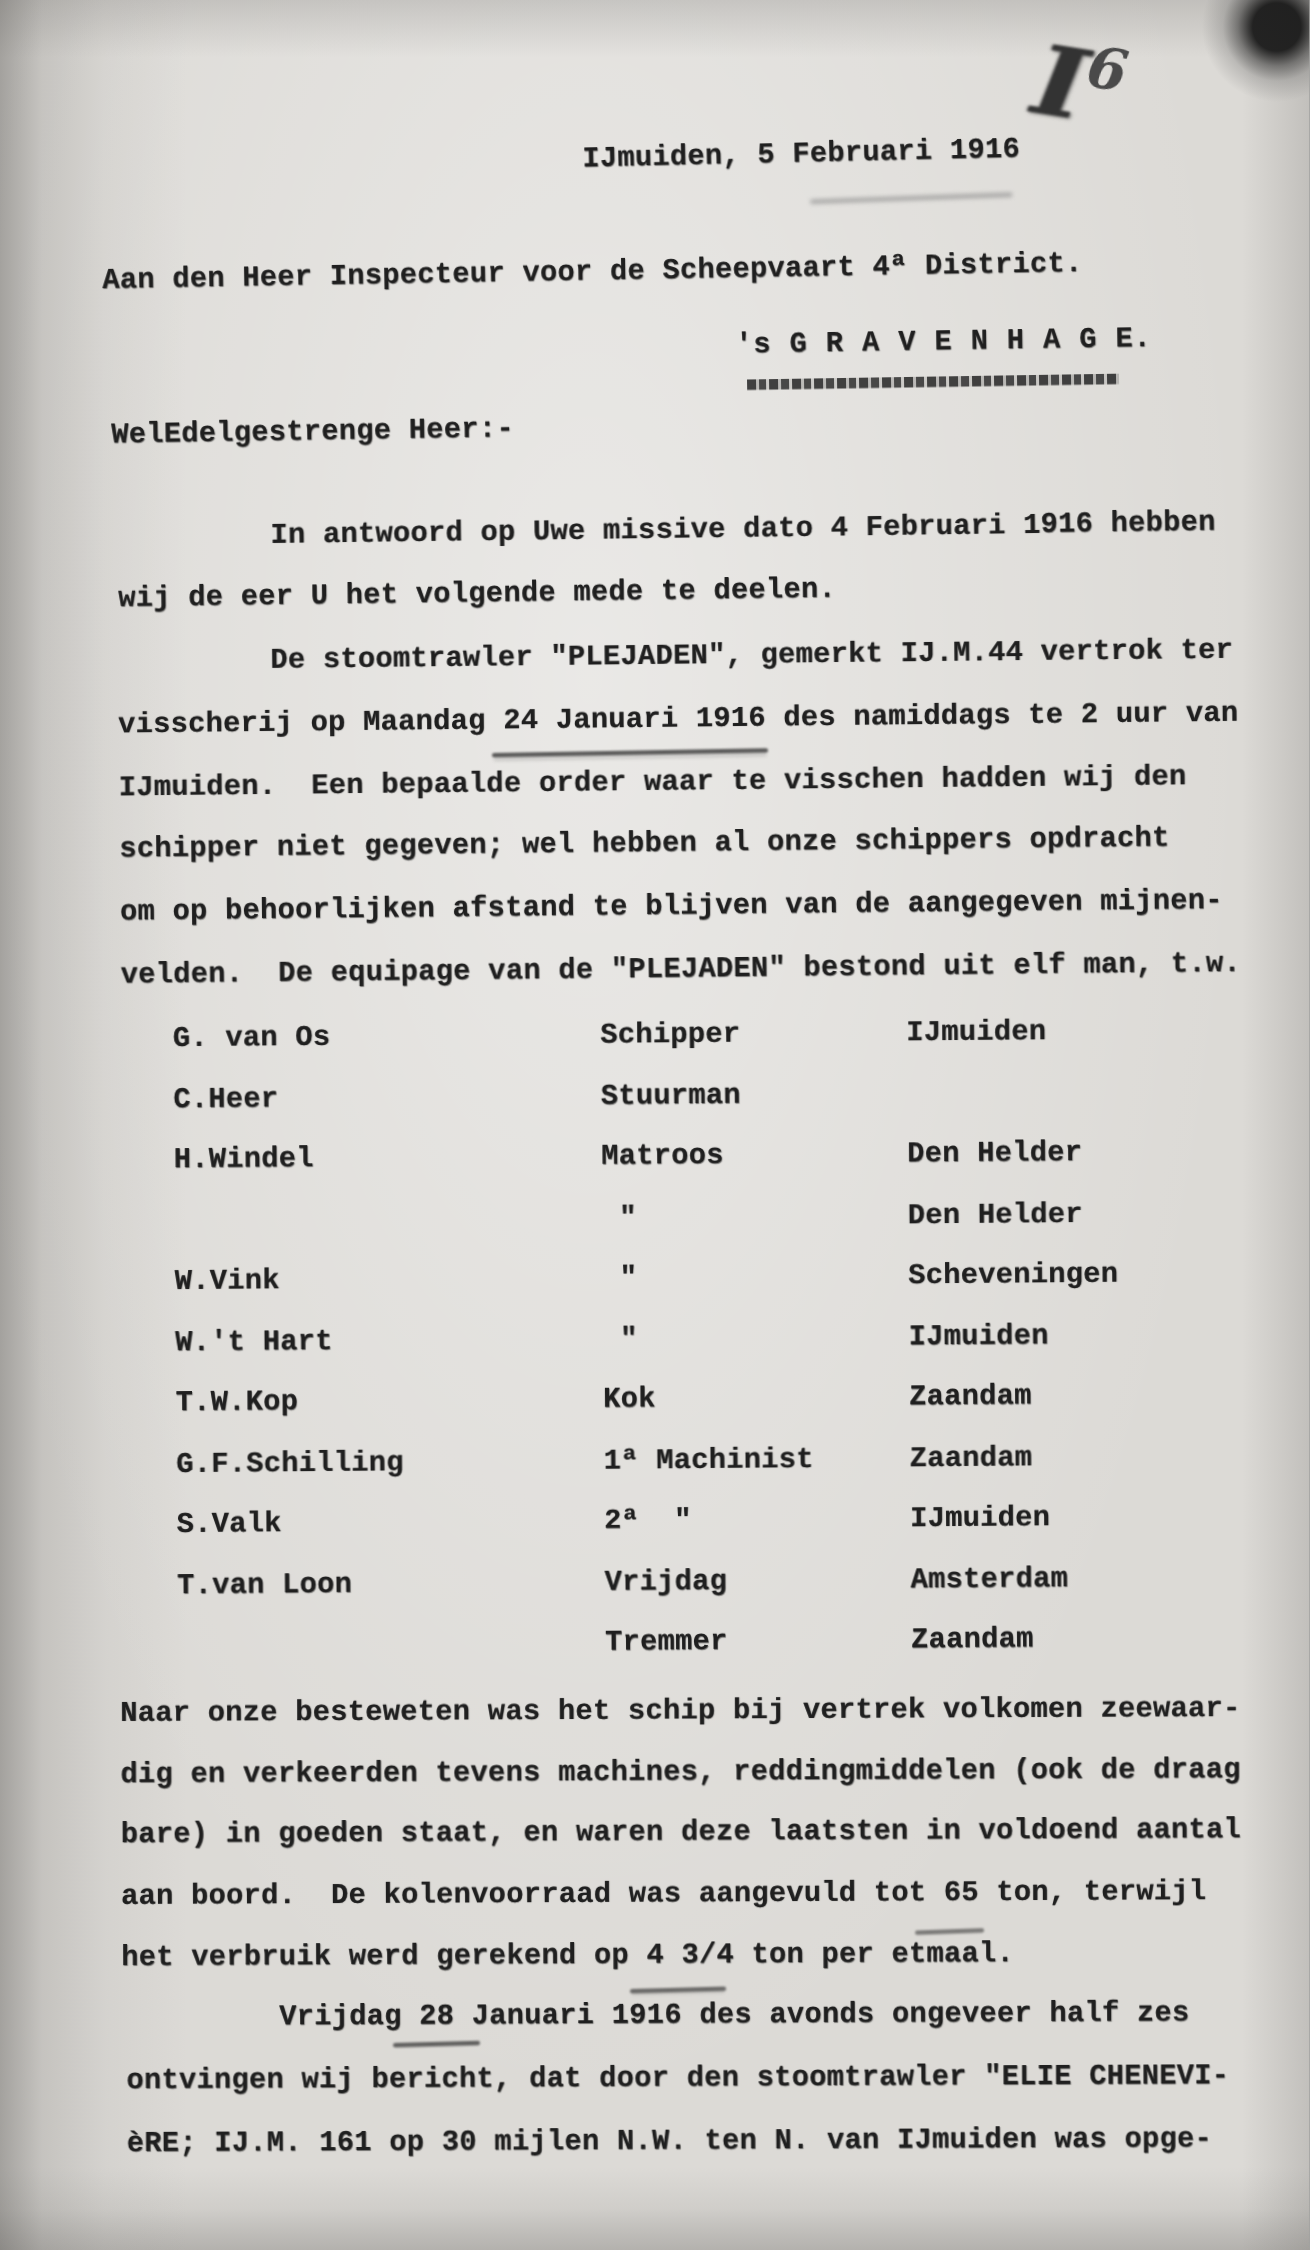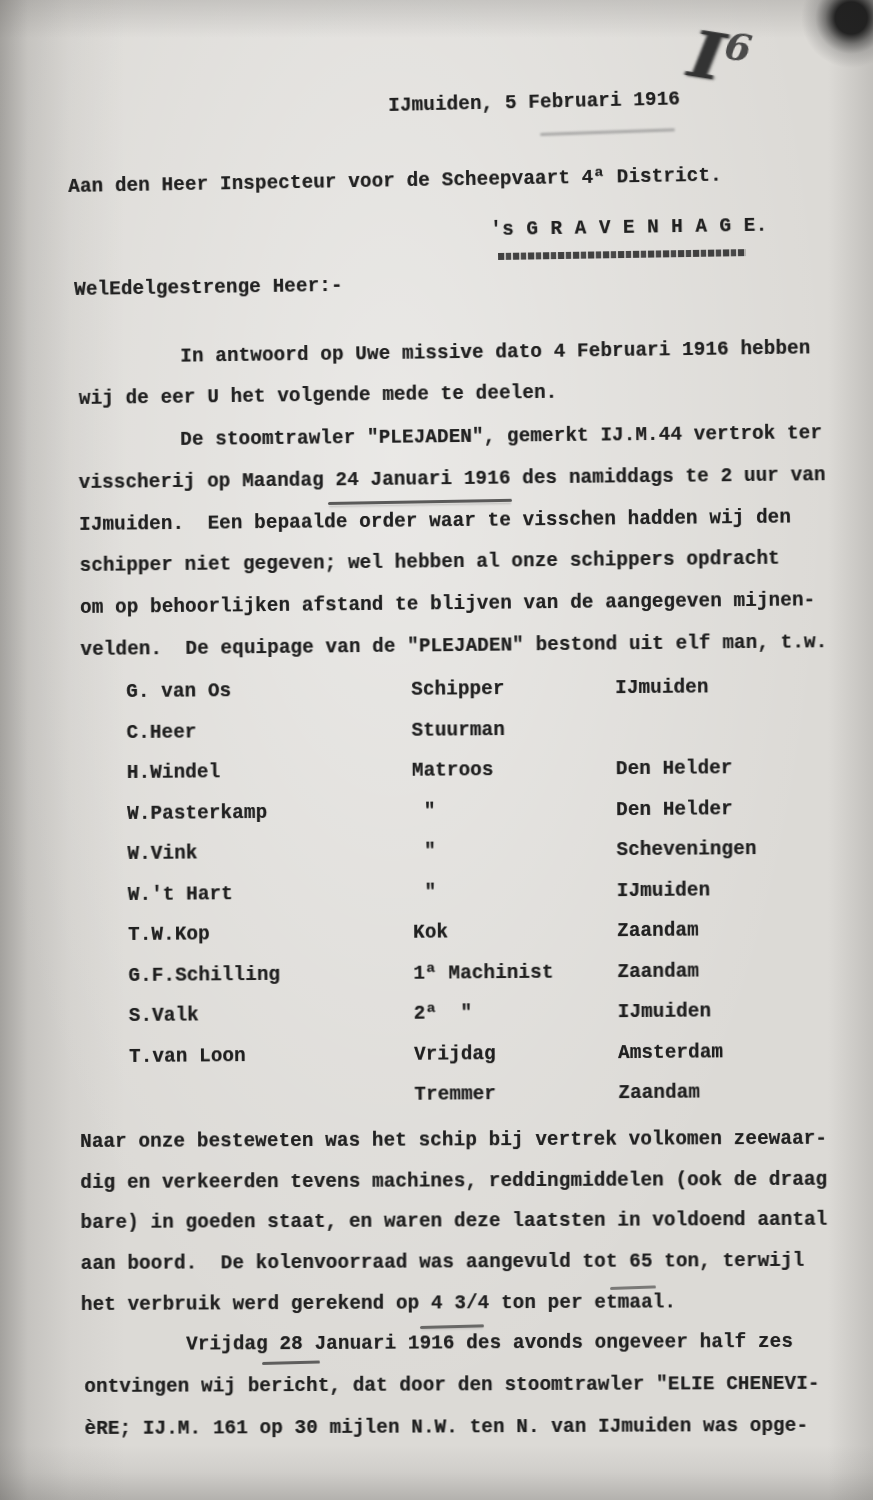--- a/index.html
+++ b/index.html
@@ -33,21 +33,21 @@
   .p2{left:78px;top:421px;transform:rotate(-0.6deg);}
   .p2 .line{line-height:41.8px;height:41.8px;}
   .p3{left:80px;top:1122px;transform:rotate(-0.25deg);}
   .p3 .line{line-height:40.7px;height:40.7px;}
   .p4{left:84px;top:1324px;transform:rotate(-0.25deg);}
   .p4 .line{line-height:42px;height:42px;}
   .indent{padding-left:102px;}
 
   .crew{left:0;top:673px;width:873px;transform:rotate(-0.45deg);}
   .crew-row{position:relative;height:40.5px;}
-  .crew-row span{position:absolute;white-space:pre;line-height:40.5px;margin-left:11px;}
+  .crew-row span{position:absolute;white-space:pre;line-height:40.5px;}
   .c-name{left:115px;}
   .c-role{left:400px;}
   .c-place{left:604px;}
 
   .mark{position:absolute;transform-origin:left top;}
   .city-underline{left:498px;top:253px;width:248px;height:7px;
     background:repeating-linear-gradient(90deg,#2a2a2a 0 6px, rgba(42,42,42,0.25) 6px 8px, #333 8px 13px, rgba(42,42,42,0.15) 13px 15px);
     filter:blur(0.4px);opacity:0.88;transform:rotate(-0.9deg);}
   .u{background:#2b2b2b;height:3px;border-radius:2px;filter:blur(0.6px);}
   .u-24jan{left:328px;top:502px;width:184px;opacity:0.75;transform:rotate(-1deg);box-shadow:0 3px 2px -1px rgba(60,60,60,0.45);}
@@ -108,21 +108,20 @@
     <div class="crew-row">
       <span class="c-name">C.Heer</span>
       <span class="c-role">Stuurman</span>
     </div>
     <div class="crew-row">
       <span class="c-name">H.Windel</span>
       <span class="c-role">Matroos</span>
       <span class="c-place">Den Helder</span>
     </div>
     <div class="crew-row">
-      <span class="c-name">W.Pasterkamp</span>
       <span class="c-role"> "</span>
       <span class="c-place">Den Helder</span>
     </div>
     <div class="crew-row">
       <span class="c-name">W.Vink</span>
       <span class="c-role"> "</span>
       <span class="c-place">Scheveningen</span>
     </div>
     <div class="crew-row">
       <span class="c-name">W.'t Hart</span>

